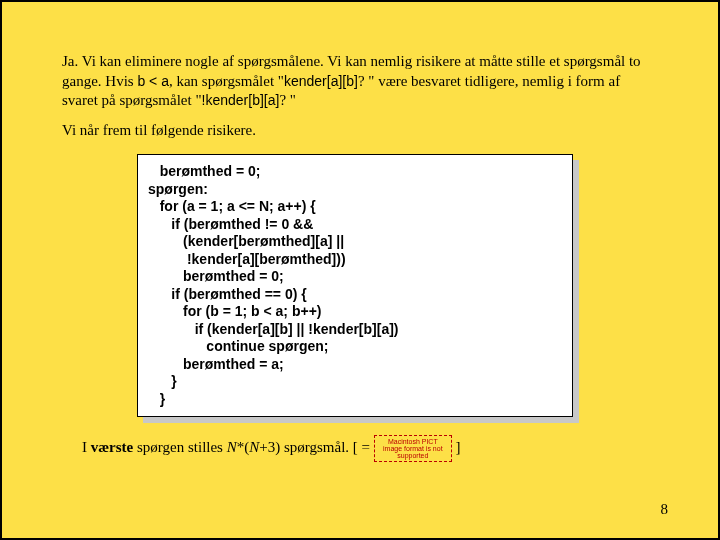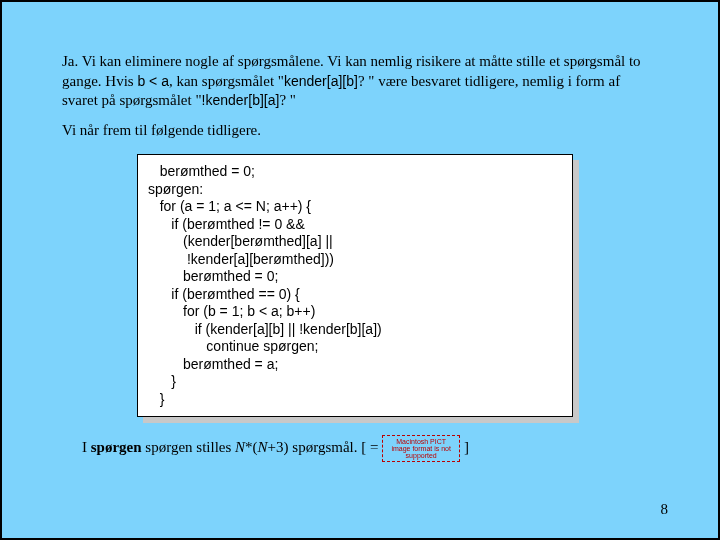--- a/index.html
+++ b/index.html
@@ -8,21 +8,21 @@
     background: #fff;
     font-family: "Times New Roman", Times, serif;
   }
   .page {
     width: 720px;
     height: 540px;
     box-sizing: border-box;
     border: 2px solid #000;
     position: relative;
     padding: 50px 60px 20px 60px;
-    background: #7dd3fc;
+    background: #fde047;
   }
   .para1 {
     font-size: 15px;
     line-height: 1.3;
     margin-bottom: 10px;
   }
   .para2 {
     font-size: 15px;
     line-height: 1.3;
     margin-bottom: 14px;
@@ -47,20 +47,21 @@
   }
   .code-box {
     position: relative;
     border: 1px solid #000;
     background: #fff;
     padding: 8px 10px 8px 10px;
     font-family: Arial, Helvetica, sans-serif;
     font-size: 14px;
     line-height: 1.25;
     white-space: pre;
+    font-weight: bold;
   }
   .footer-line {
     font-size: 15px;
     margin-top: 6px;
     padding-left: 20px;
   }
   .footer-line i { font-style: italic; }
   .pict {
     display: inline-block;
     vertical-align: middle;
@@ -82,39 +83,39 @@
 </style>
 </head>
 <body>
 
 <div class="page">
 
   <div class="para1">
     <span>Ja. Vi kan eliminere nogle af spørgsmålene. Vi kan nemlig risikere at måtte stille et spørgsmål to gange.  Hvis </span><span class="monoinline">b &lt; a</span><span>, kan spørgsmålet "</span><span class="monoinline">kender[a][b]</span><span>? " være besvaret tidligere, nemlig i form af svaret på spørgsmålet "</span><span class="monoinline">!kender[b][a]</span><span>? "</span>
   </div>
 
-  <div class="para2">Vi når frem til følgende tidligere.</div>
+  <div class="para2">Vi når frem til følgende risikere.</div>
 
   <div class="code-wrap">
     <div class="code-shadow"></div>
     <div class="code-box">   berømthed = 0;
 spørgen:
    for (a = 1; a &lt;= N; a++) {
       if (berømthed != 0 &amp;&amp;
          (kender[berømthed][a] ||
           !kender[a][berømthed]))
          berømthed = 0;
       if (berømthed == 0) {
          for (b = 1; b &lt; a; b++)
             if (kender[a][b] || !kender[b][a])
                continue spørgen;
          berømthed = a;
       }
    }</div>
   </div>
 
   <div class="footer-line">
-    <span>I </span><b>spørgen</b><span> spørgen stilles </span><i>N</i><span>*(</span><i>N</i><span>+3) spørgsmål.  [ = </span><span class="pict">Macintosh PICT image format is not supported</span><span> ]</span>
+    <span>I </span><b>værste</b><span> spørgen stilles </span><i>N</i><span>*(</span><i>N</i><span>+3) spørgsmål.  [ = </span><span class="pict">Macintosh PICT image format is not supported</span><span> ]</span>
   </div>
 
   <div class="pagenum">8</div>
 
 </div>
 
 </body></html>

